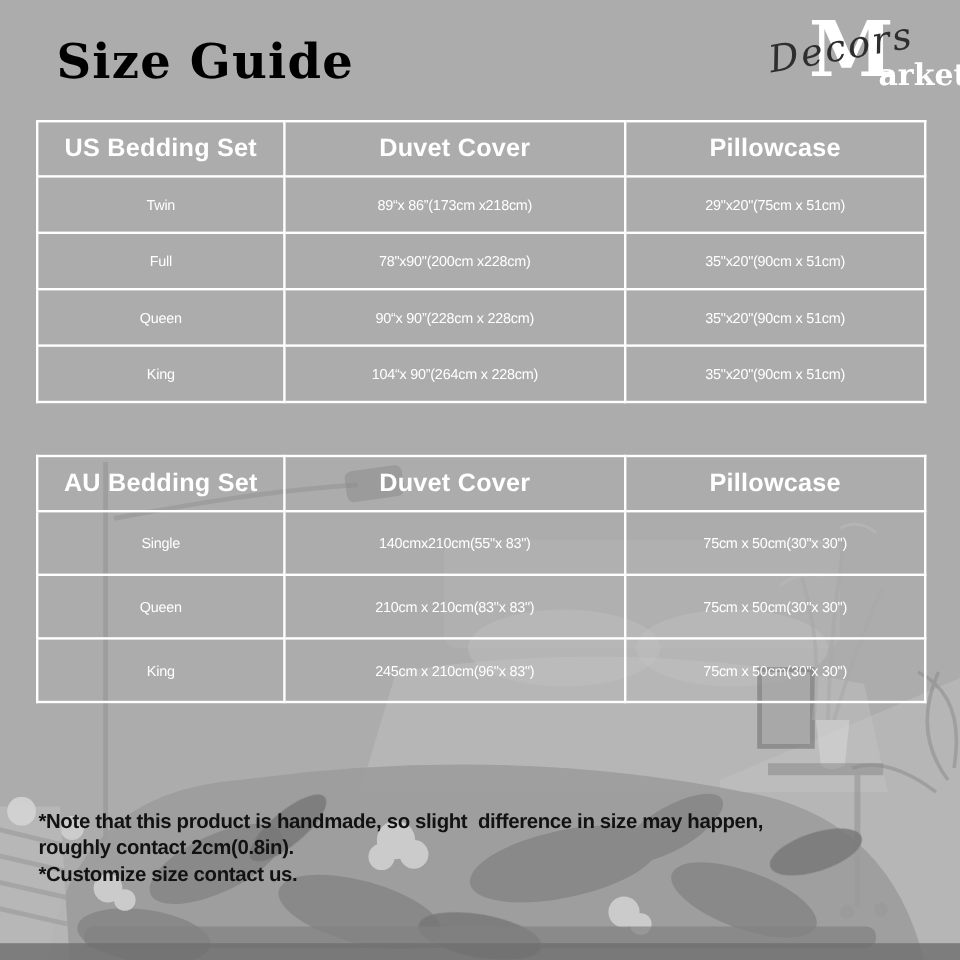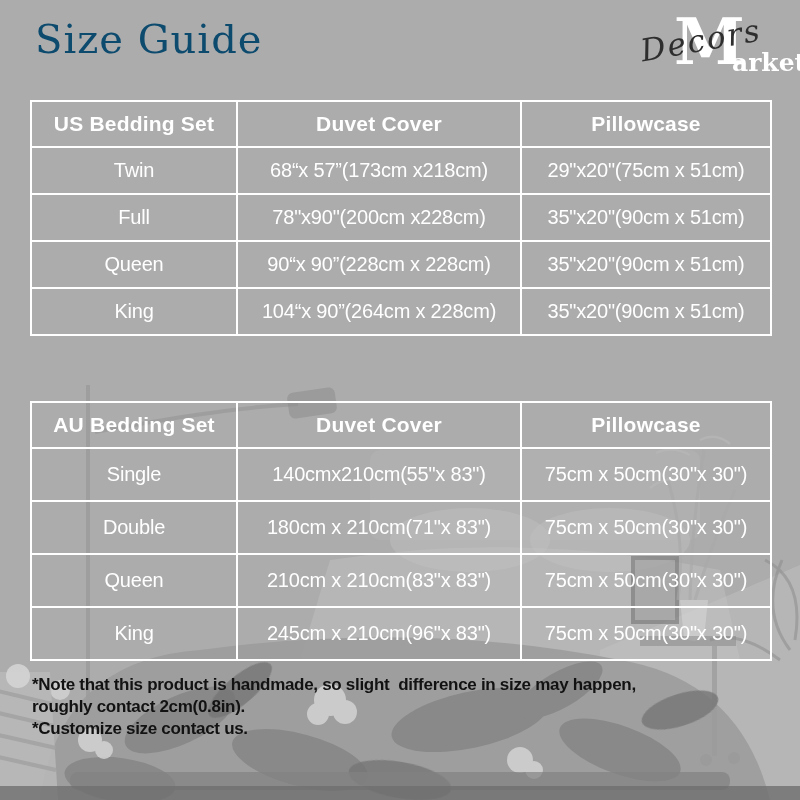--- a/index.html
+++ b/index.html
@@ -1,41 +1,41 @@
 <!DOCTYPE html>
 <html><head>
 <meta charset="utf-8">
 <style>
   html,body{margin:0;padding:0;background:#8e8e8e;}
   .page{position:relative;width:800px;height:800px;overflow:hidden;
         background:#acacac;font-family:"Liberation Sans",sans-serif;}
   .scene{position:absolute;left:0;top:0;width:100%;height:100%;}
 
-  .title{position:absolute;left:33px;top:14px;margin:2px;
-         font-family:"DejaVu Serif",serif;font-size:40px;font-weight:400;
-         letter-spacing:1px;color:#0c4a6e;}
+  .title{position:absolute;left:33px;top:14px;margin:14px;
+         font-family:"DejaVu Serif",serif;font-size:40px;font-weight:700;
+         letter-spacing:1px;color:#000000;}
 
   .logo{position:absolute;top:12px;right:8px;width:158px;height:76px;}
   .logo-m{position:absolute;left:40px;top:0px;font-family:"DejaVu Serif",serif;
           font-size:64px;line-height:0.95;font-weight:700;color:#ffffff;}
   .logo-rest{position:absolute;left:98px;top:36px;font-family:"DejaVu Serif",serif;
           font-size:25px;font-weight:700;color:#ffffff;}
   .logo-script{position:absolute;left:6px;top:10px;font-family:"DejaVu Serif",serif;
           font-style:italic;font-size:31px;color:#2e2e2e;transform:rotate(-10deg);
           letter-spacing:2px;}
 
   table.size-table{position:absolute;left:30px;width:740px;border-collapse:collapse;
           table-layout:fixed;color:#ffffff;text-align:center;}
   table.size-table th,table.size-table td{border:2px solid #ffffff;padding:0;overflow:hidden;}
   table.size-table th{font-size:21px;font-weight:700;letter-spacing:0.2px;}
-  table.size-table td{font-size:20px;font-weight:400;letter-spacing:-0.2px;}
+  table.size-table td{font-size:12px;font-weight:400;letter-spacing:-0.2px;}
   #table-us{top:100px;padding-left:44px;}
   #table-us th{height:44px;}
   #table-us td{height:45px;}
-  #table-au{top:401px;padding-left:20px;}
+  #table-au{top:379px;padding-left:20px;}
   #table-au th{height:44px;}
   #table-au td{height:51px;margin-left:10px;}
 
   .notes{position:absolute;left:32px;top:674px;color:#121212;font-weight:700;
          font-size:17px;letter-spacing:-0.3px;}
   .note-line{white-space:pre;line-height:22px;}
   .note-2{}
 </style>
 </head>
 <body>
@@ -114,21 +114,21 @@
         <col style="width:250px">
       </colgroup>
     <tbody>
         <tr>
       <th>US Bedding Set</th>
       <th>Duvet Cover</th>
       <th>Pillowcase</th>
     </tr>
     <tr>
       <td>Twin</td>
-      <td>68“x 57”(173cm x218cm)</td>
+      <td>89“x 86”(173cm x218cm)</td>
       <td>29"x20"(75cm x 51cm)</td>
     </tr>
     <tr>
       <td>Full</td>
       <td>78"x90"(200cm x228cm)</td>
       <td>35"x20"(90cm x 51cm)</td>
     </tr>
     <tr>
       <td>Queen</td>
       <td>90“x 90”(228cm x 228cm)</td>
@@ -153,25 +153,20 @@
       <th>AU Bedding Set</th>
       <th>Duvet Cover</th>
       <th>Pillowcase</th>
     </tr>
     <tr>
       <td>Single</td>
       <td>140cmx210cm(55"x 83")</td>
       <td>75cm x 50cm(30"x 30")</td>
     </tr>
     <tr>
-      <td>Double</td>
-      <td>180cm x 210cm(71"x 83")</td>
-      <td>75cm x 50cm(30"x 30")</td>
-    </tr>
-    <tr>
       <td>Queen</td>
       <td>210cm x 210cm(83"x 83")</td>
       <td>75cm x 50cm(30"x 30")</td>
     </tr>
     <tr>
       <td>King</td>
       <td>245cm x 210cm(96"x 83")</td>
       <td>75cm x 50cm(30"x 30")</td>
     </tr>
   </tbody>

